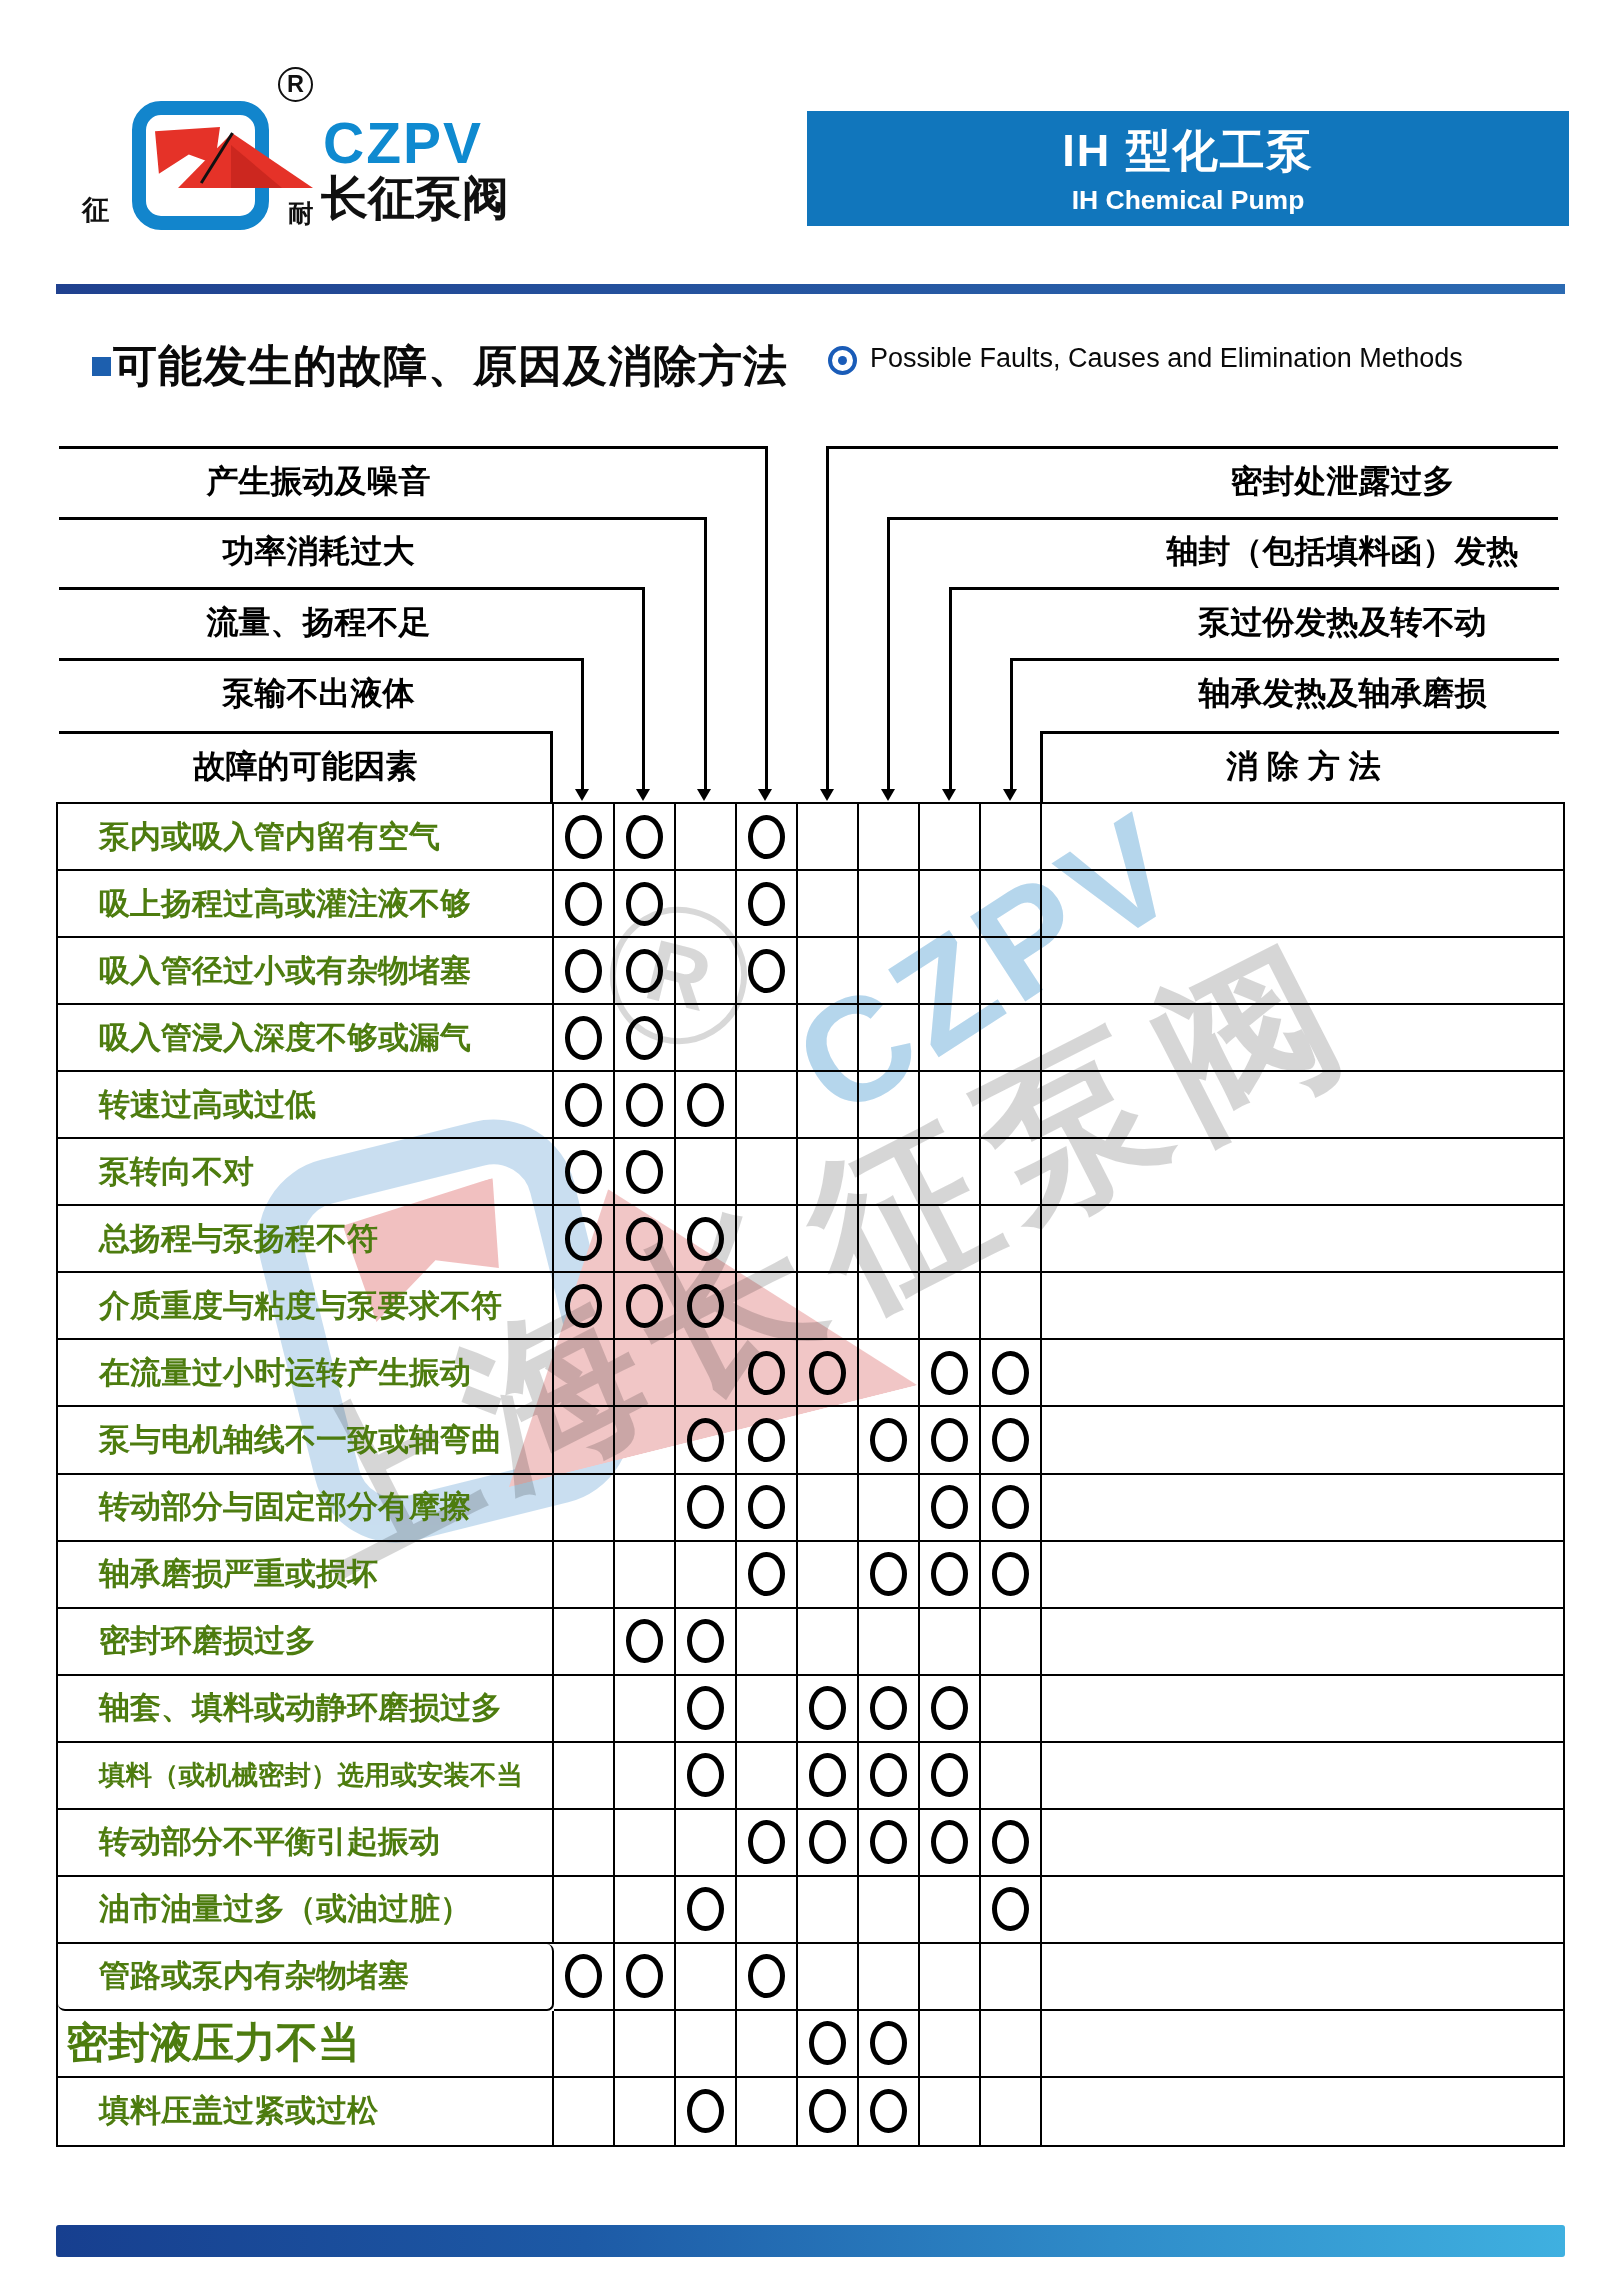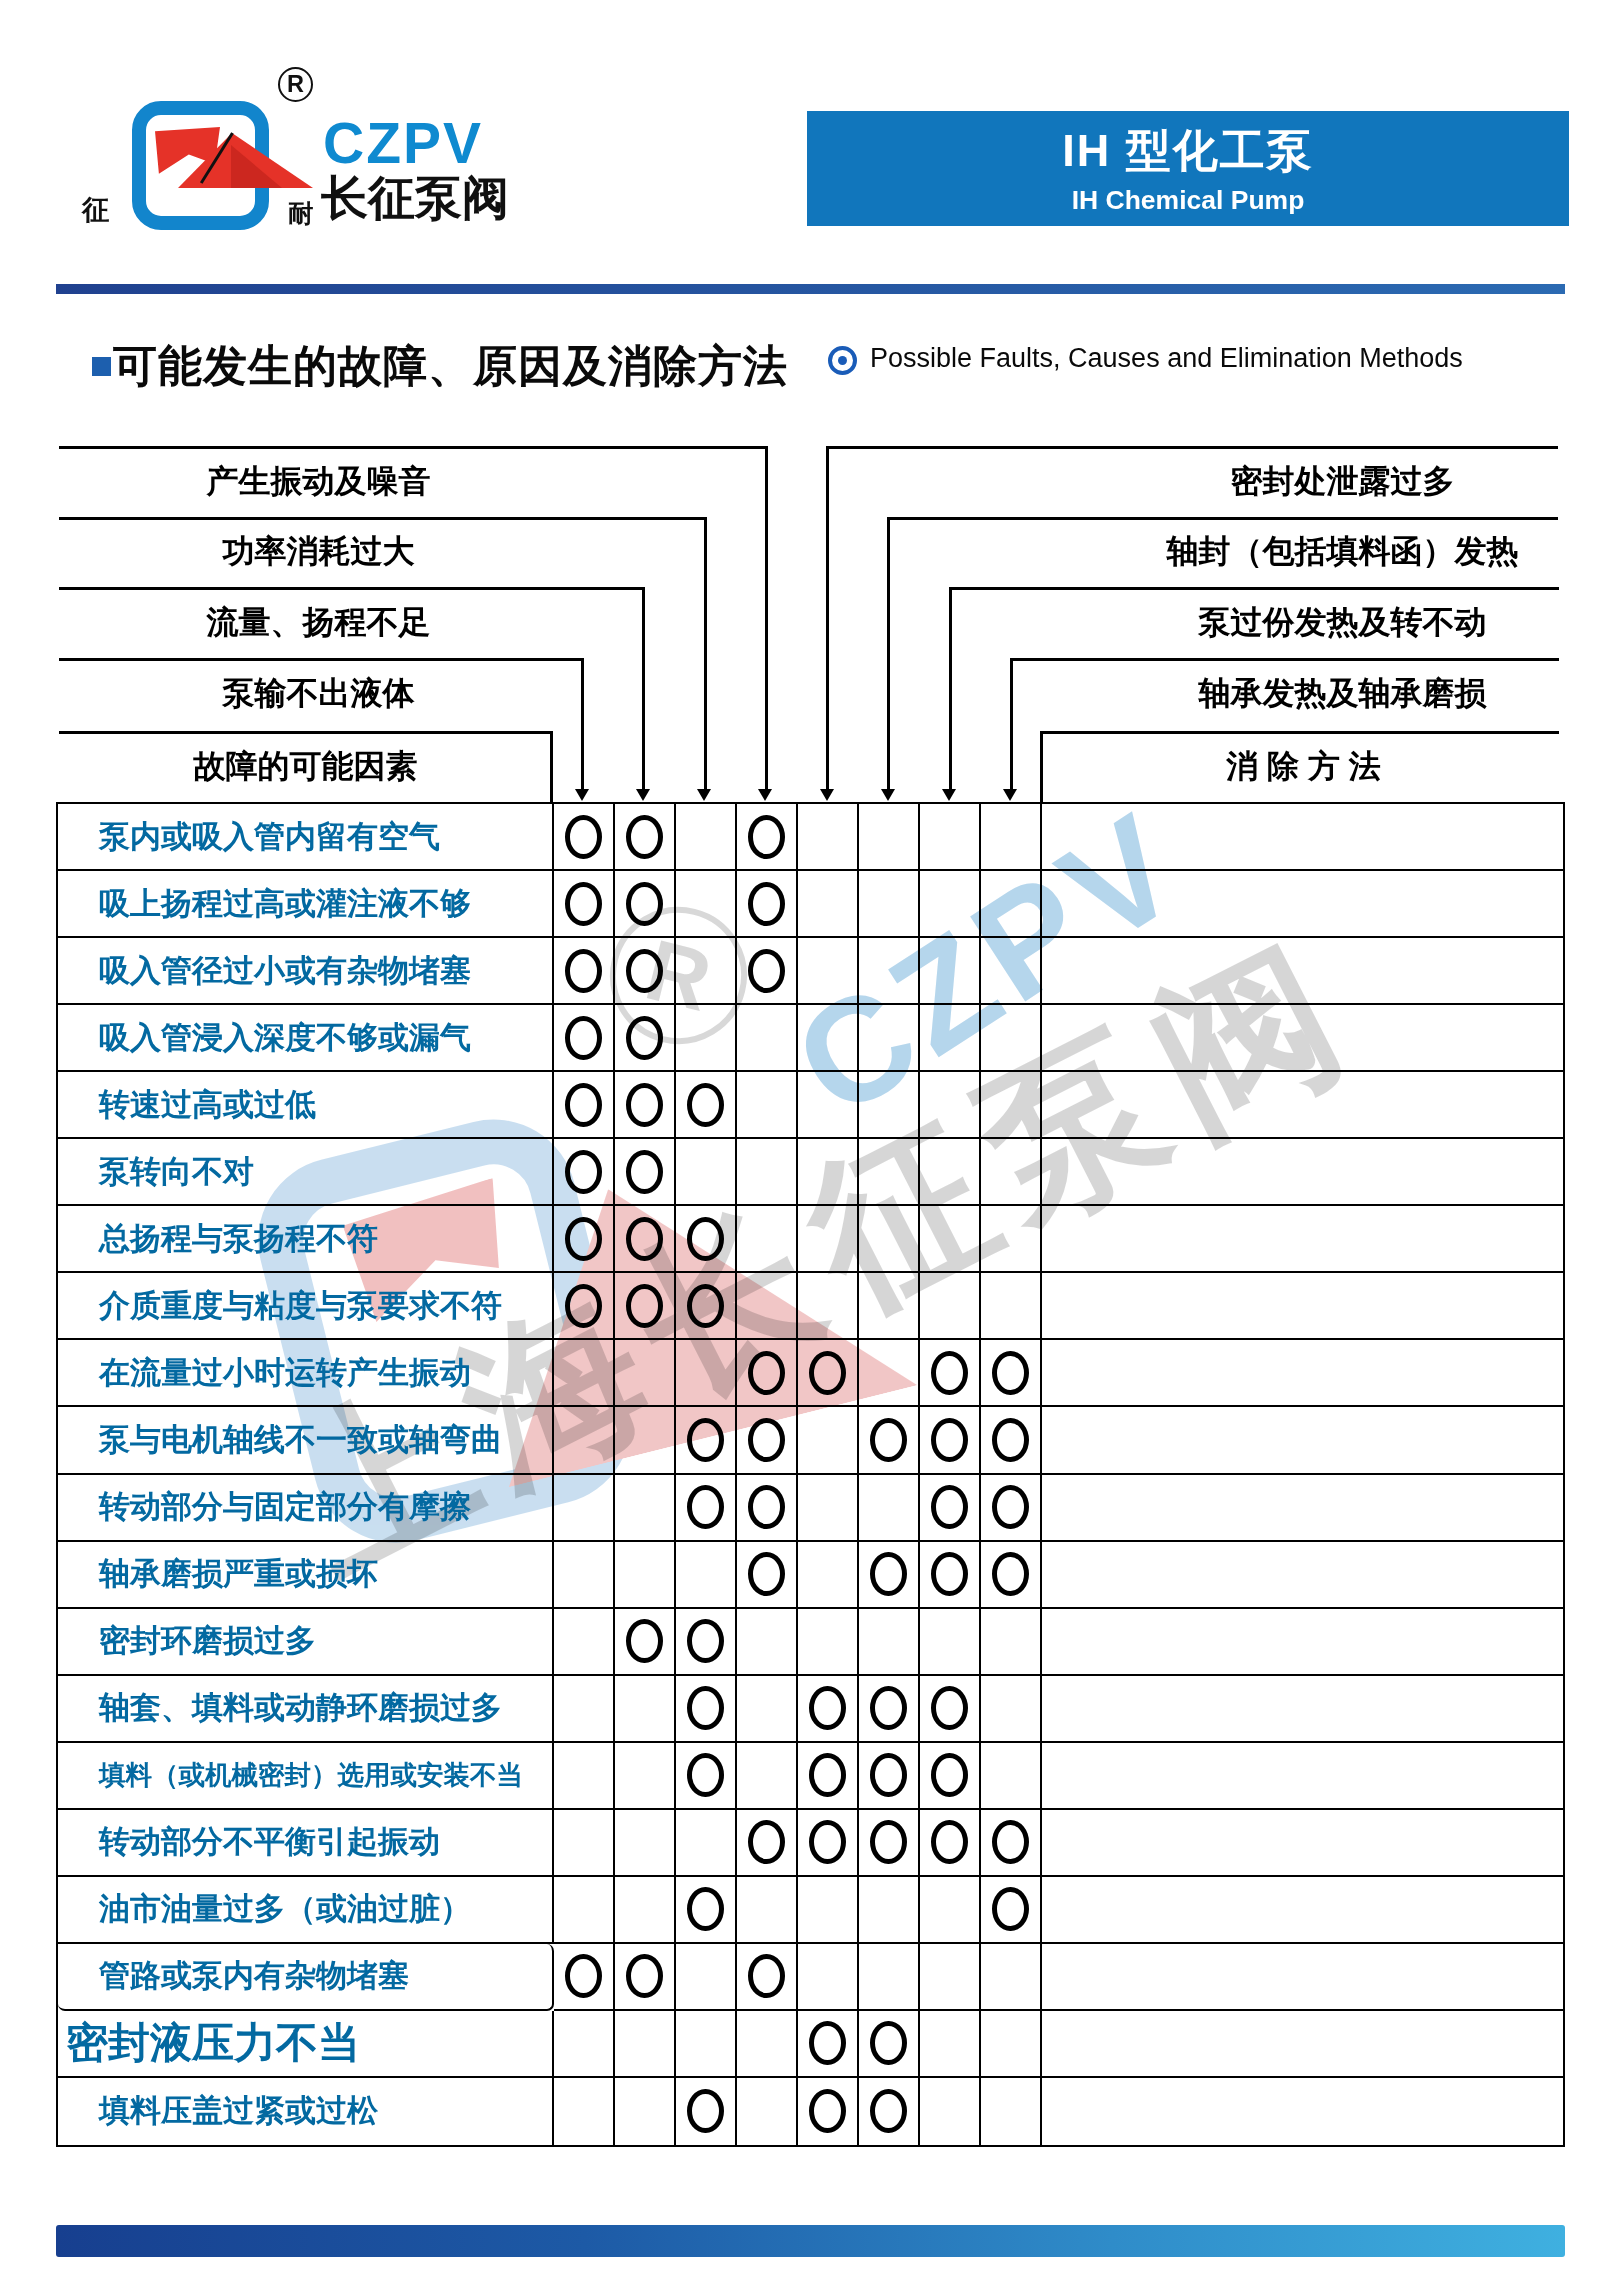--- a/index.html
+++ b/index.html
@@ -48,21 +48,21 @@
     height:43px;line-height:43px;}
   
   .fault-table{position:absolute;left:56px;top:802px;width:1509px;height:1345px;
     border:2.9px solid #000;box-sizing:border-box;display:grid;
     grid-template-columns:496px repeat(8,61px) 1fr;grid-template-rows:repeat(20,1fr);
     background:transparent;z-index:2;}
   .cell{border-right:2.9px solid #000;border-bottom:2.9px solid #000;box-sizing:border-box;
     display:flex;align-items:center;justify-content:center;background:transparent;}
   .cell.lastcol{border-right:none;}
   .cell.lastrow{border-bottom:none;}
-  .cell.lbl{justify-content:flex-start;padding-left:41px;font-weight:800;color:#0369a1;
+  .cell.lbl{justify-content:flex-start;padding-left:41px;font-weight:800;color:#4d7c0f;
     white-space:nowrap;overflow:visible;}
   .circle{width:26.5px;height:34px;border:5.9px solid #000;border-radius:50%;box-sizing:content-box;}
   
   .wm{position:absolute;inset:0;z-index:1;pointer-events:none;}
   .wm-reg{position:absolute;left:610px;top:907px;width:137px;height:137px;border:6.9px solid #9a9a9a;
     border-radius:50%;box-sizing:border-box;opacity:.38;transform:rotate(14deg);
     display:flex;align-items:center;justify-content:center;font-size:86px;font-weight:700;color:#9a9a9a;}
   .wm-logo{position:absolute;left:261px;top:1039px;width:667px;height:529px;
     transform:rotate(-14deg);opacity:.42;}
   .wm-square{position:absolute;left:19.6px;top:59px;width:323px;height:392px;

